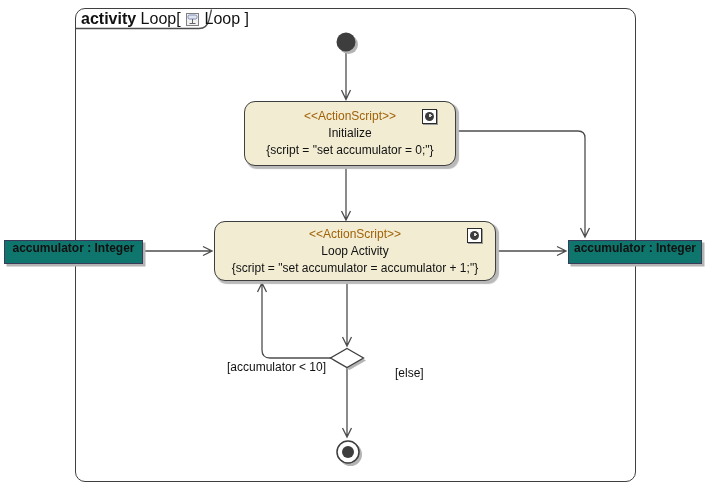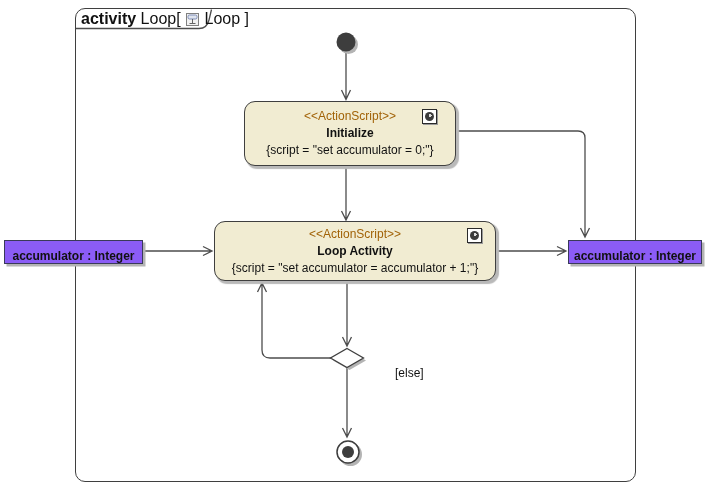--- a/index.html
+++ b/index.html
@@ -23,34 +23,34 @@
     align-items:center;justify-content:center;
   }
   .edges{position:absolute;left:0;top:0;width:711px;height:496px;}
   .action{
     position:absolute;box-sizing:border-box;border:1.5px solid #3f3f3f;border-radius:11px;
     background:#f1ecd2;box-shadow:2.5px 2.5px 1px #b9b9b9;
     display:flex;flex-direction:column;justify-content:center;align-items:center;
     font-size:12px;line-height:17px;text-align:center;
   }
   .action .stereo{color:#a16207;}
-  .action .aname{font-weight:bold;}
+  .action .aname{font-weight:normal;}
   .action .script{white-space:nowrap;}
   .action-icon{
     position:absolute;width:15px;height:15px;box-sizing:border-box;
     background:#fff;border:1px solid #2a2a2a;box-shadow:1px 1px 0 #9a9a9a;
   }
   .action-icon .dot{
     width:9px;height:9px;border-radius:50%;margin:2px auto 0 auto;
     background:radial-gradient(circle at 58% 38%, #dcdcdc 0 1.3px, #3c3c3c 1.4px);
   }
   .objnode{
     position:absolute;box-sizing:border-box;height:24px;
-    background:#8b5cf6;border:1px solid #3a3a5a;box-shadow:2.5px 2.5px 0 #b4b4b4;
-    display:flex;align-items:flex-end;justify-content:center;
+    background:#0f766e;border:1px solid #3a3a5a;box-shadow:2.5px 2.5px 0 #b4b4b4;
+    display:flex;align-items:flex-start;justify-content:center;
     font-size:12px;font-weight:bold;white-space:nowrap;
   }
   .guard{
     position:absolute;font-size:12px;white-space:nowrap;background:#fff;padding:0 1px;
   }
 </style>
 </head>
 <body>
 
 <div class="canvas">
@@ -114,15 +114,16 @@
       </div>
   </div>
 
   <div class="objnode" style="left:4px;top:240px;width:139px;">
     <span>accumulator : Integer</span>
   </div>
   <div class="objnode" style="left:568px;top:240px;width:134px;">
     <span>accumulator : Integer</span>
   </div>
 
+  <div class="guard" style="left:226px;top:360px;">[accumulator &lt; 10]</div>
   <div class="guard" style="left:394px;top:366px;">[else]</div>
 
 </div>
 
 </body></html>

